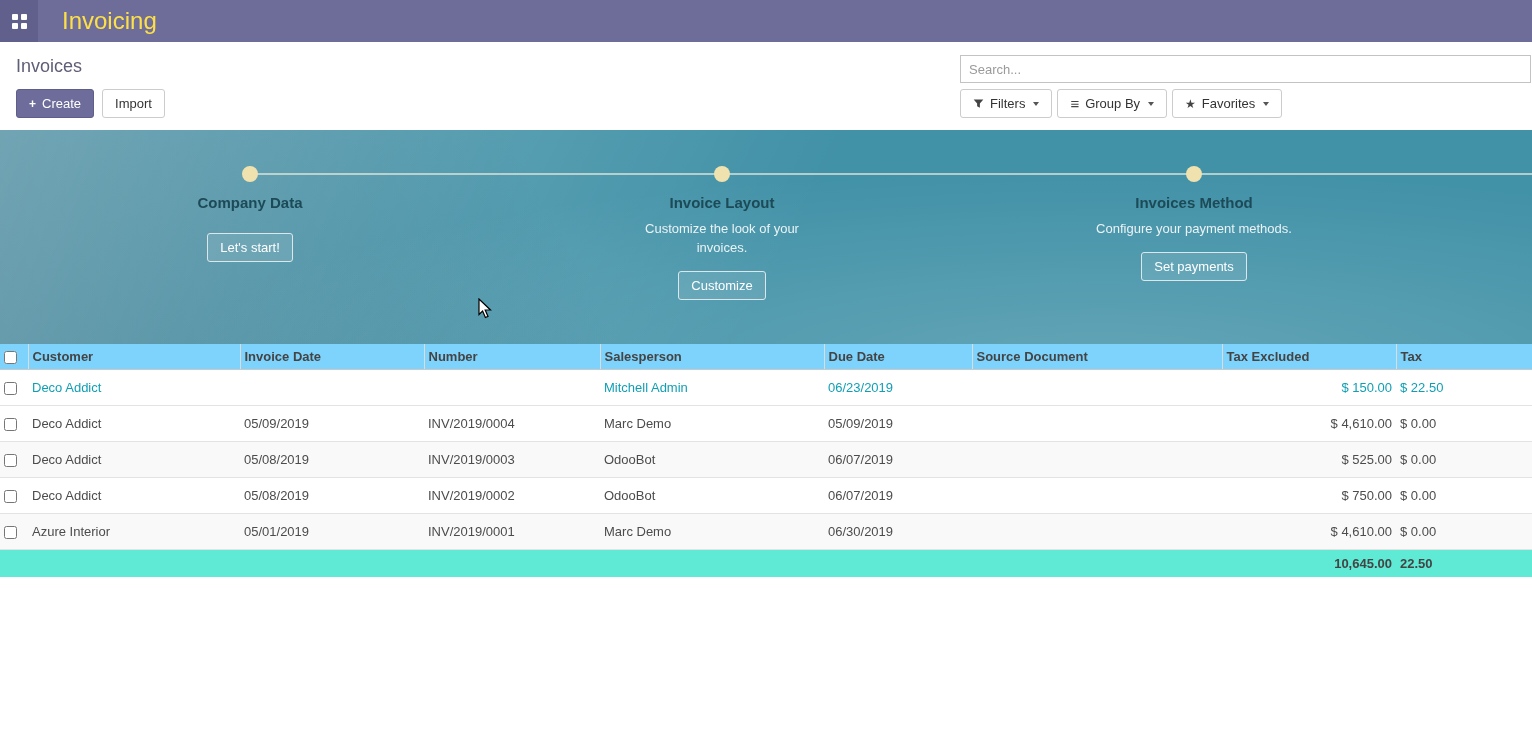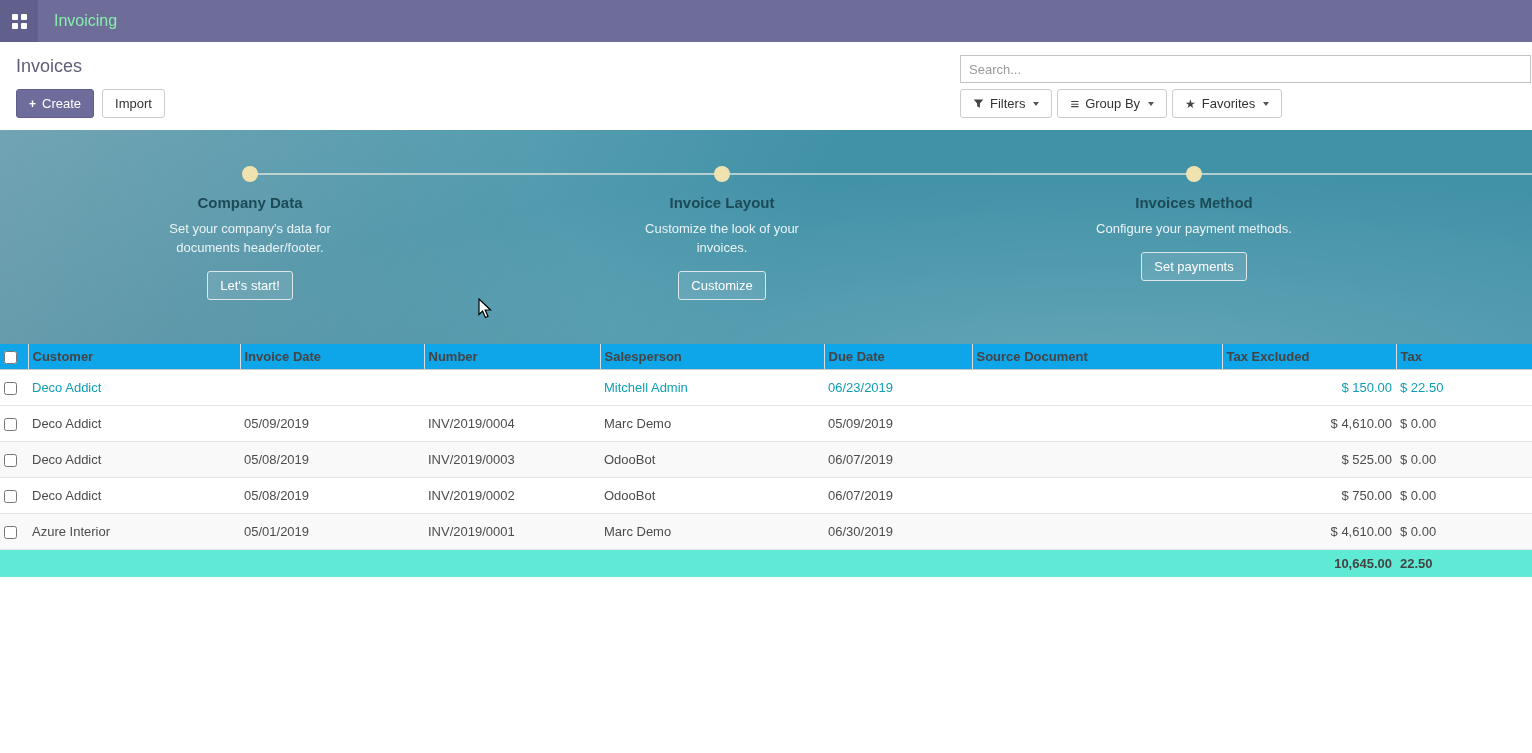--- a/index.html
+++ b/index.html
@@ -25,23 +25,23 @@
   .apps-btn {
     width: 38px; height: 42px;
     background: #615f8c;
     display: flex; align-items: center; justify-content: center;
     cursor: pointer;
     flex: 0 0 auto;
   }
   .apps-grid { display: grid; grid-template-columns: 6px 6px; grid-gap: 3px; }
   .apps-grid i { width: 6px; height: 6px; background: #fff; border-radius: 1px; display: block; }
   .app-title {
-    font-size: 16px;
-    margin-left: 16px;
-    color: #86efac;
+    font-size: 24px;
+    margin-left: 24px;
+    color: #fde047;
     white-space: nowrap;
   }
   .nav-menus { display: flex; margin-left: 47px; }
   .nav-menu-item {
     padding: 0 10px;
     line-height: 42px;
     color: rgba(255,255,255,0.95);
     font-size: 13px;
     cursor: pointer;
     white-space: nowrap;
@@ -156,21 +156,21 @@
   }
 
   
   table.listview {
     width: 1532px;
     border-collapse: collapse;
     table-layout: fixed;
     font-size: 13px;
   }
   table.listview thead th {
-    background: #0ea5e9;
+    background: #7dd3fc;
     height: 25px;
     font-weight: bold;
     color: #444;
     text-align: left;
     padding: 3px 4px;
     border-bottom: 1px solid #c9c9c9;
     border-right: 1px solid #dcdcdc;
     white-space: nowrap;
     overflow: hidden;
     cursor: pointer;
@@ -256,21 +256,20 @@
 </div>
 
 <div class="banner">
   <div class="banner-line"></div>
   <div class="step-dot dot-1"></div>
   <div class="step-dot dot-2"></div>
   <div class="step-dot dot-3"></div>
 
   <div class="step step-1">
     <div class="step-title">Company Data</div>
-    <div class="step-desc">Set your company's data for documents header/footer.</div>
     <button class="step-btn">Let's start!</button>
   </div>
   <div class="step step-2">
     <div class="step-title">Invoice Layout</div>
     <div class="step-desc" style="max-width:205px;">Customize the look of your invoices.</div>
     <button class="step-btn">Customize</button>
   </div>
   <div class="step step-3">
     <div class="step-title">Invoices Method</div>
     <div class="step-desc" style="max-width:260px;">Configure your payment methods.</div>

